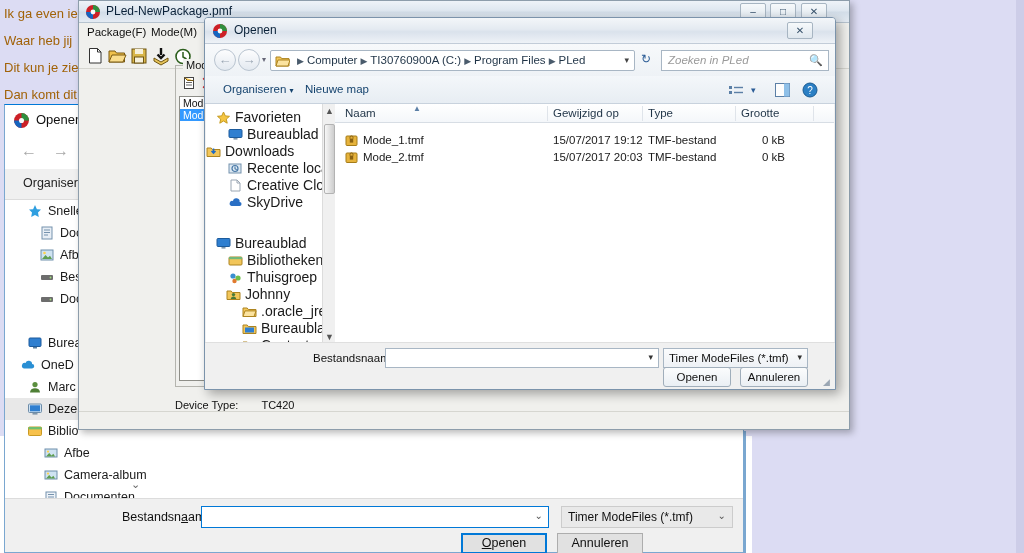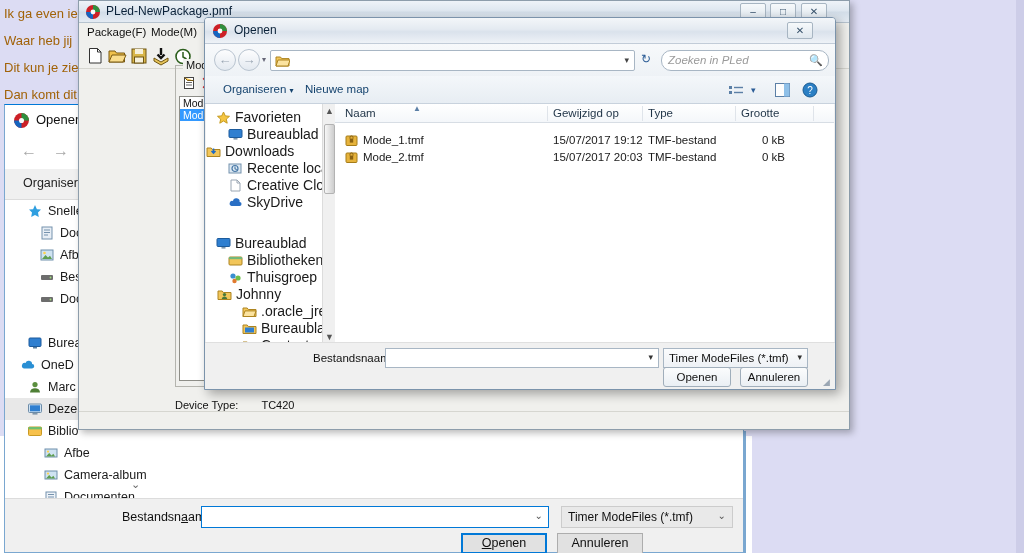--- a/index.html
+++ b/index.html
@@ -218,21 +218,21 @@
   }
   #dlg-win7 .crumbbar .sep { color: #4a5b6c; margin: 0 3px; font-size: 9px; }
   #dlg-win7 .crumbbar .drop {
     position: absolute; right: 5px; top: 4px; font-size: 9px; color: #444;
   }
   #dlg-win7 .refresh {
     position: absolute; left: 436px; top: 8px; font-size: 12px; color: #2b5c96;
   }
   #dlg-win7 .searchbox {
     position: absolute; left: 456px; top: 6px; width: 168px; height: 21px;
-    background: #ffffff; border: 1px solid #a8b6c4; border-radius: 10px; padding-left: 17px;
+    background: #ffffff; border: 1px solid #a8b6c4; border-radius: 0; padding-left: 17px;
   }
   #dlg-win7 .searchbox .ph {
     position: absolute; left: 6px; top: 3px; font-size: 11.5px; color: #9a9a9a; font-style: italic;
   }
   #dlg-win7 .searchbox .mag { position: absolute; right: 5px; top: 3px; font-size: 11px; color: #4a6f9b; }
   #dlg-win7 .w7-toolbar {
     position: absolute; left: 0; top: 58px; width: 100%; height: 28px;
     background: linear-gradient(180deg,#f4f7fa,#e7edf3);
     border-bottom: 1px solid #c8d2dd;
   }
@@ -627,20 +627,23 @@
     <div class="navcircle" style="left:33px">→</div>
     <span style="position:absolute;left:57px;top:11px;font-size:8px;color:#667">▾</span>
 
     <div class="crumbbar">
       <span class="folder">
         <svg width="15" height="14" viewBox="0 0 15 14">
             <path d="M1 3h4.5l1.2 1.6H14V12H1z" fill="#f2c65a" stroke="#ad8420"></path>
             <path d="M1 12l2-6h12l-2 6z" fill="#fbe3a0" stroke="#ad8420"></path>
           </svg>
       </span>
+      <span class="crumbs">
+        <span class="sep">▶</span><span>Computer</span><span class="sep">▶</span><span>TI30760900A (C:)</span><span class="sep">▶</span><span>Program Files</span><span class="sep">▶</span><span>PLed</span>
+      </span>
       <span class="drop">▾</span>
     </div>
 
     <span class="refresh">↻</span>
 
     <div class="searchbox">
       <span class="ph" title="Zoeken in PLed">Zoeken in PLed</span>
       <span class="mag">🔍</span>
     </div>
   </div>
@@ -720,21 +723,21 @@
             <rect x="1" y="3" width="13" height="2.2" fill="#73b87a"></rect>
           </svg></span><span>Bibliotheken</span>
     </div>
     <div class="w7-item" style="padding-left:22px">
       <span class="ii"><svg width="15" height="13" viewBox="0 0 15 13">
             <circle cx="5" cy="5" r="2.6" fill="#3a8fd0"></circle>
             <circle cx="10" cy="7" r="2.6" fill="#6fbf4a"></circle>
             <circle cx="6.5" cy="10" r="2.2" fill="#e07a2f"></circle>
           </svg></span><span>Thuisgroep</span>
     </div>
-    <div class="w7-item" style="padding-left:11px">
+    <div class="w7-item" style="padding-left:20px">
       <span class="ii"><svg width="15" height="13" viewBox="0 0 15 13">
             <path d="M1 3h4.2l1.1 1.5H14V11.5H1z" fill="#f2c65a" stroke="#ad8420"></path>
             <circle cx="7.5" cy="6.6" r="1.7" fill="#4a7a3a"></circle>
             <path d="M4.8 11c0-1.7 1.3-2.6 2.7-2.6s2.7.9 2.7 2.6z" fill="#4a7a3a"></path>
           </svg></span><span>Johnny</span>
     </div>
     <div class="w7-item" style="padding-left:36px">
       <span class="ii"><svg width="15" height="13" viewBox="0 0 15 13">
             <path d="M1 3h4.2l1.1 1.5H14V11.5H1z" fill="#f2c65a" stroke="#ad8420"></path>
             <path d="M1 11.5l2-5.6h11l-2 5.6z" fill="#fbe3a0" stroke="#ad8420"></path>

